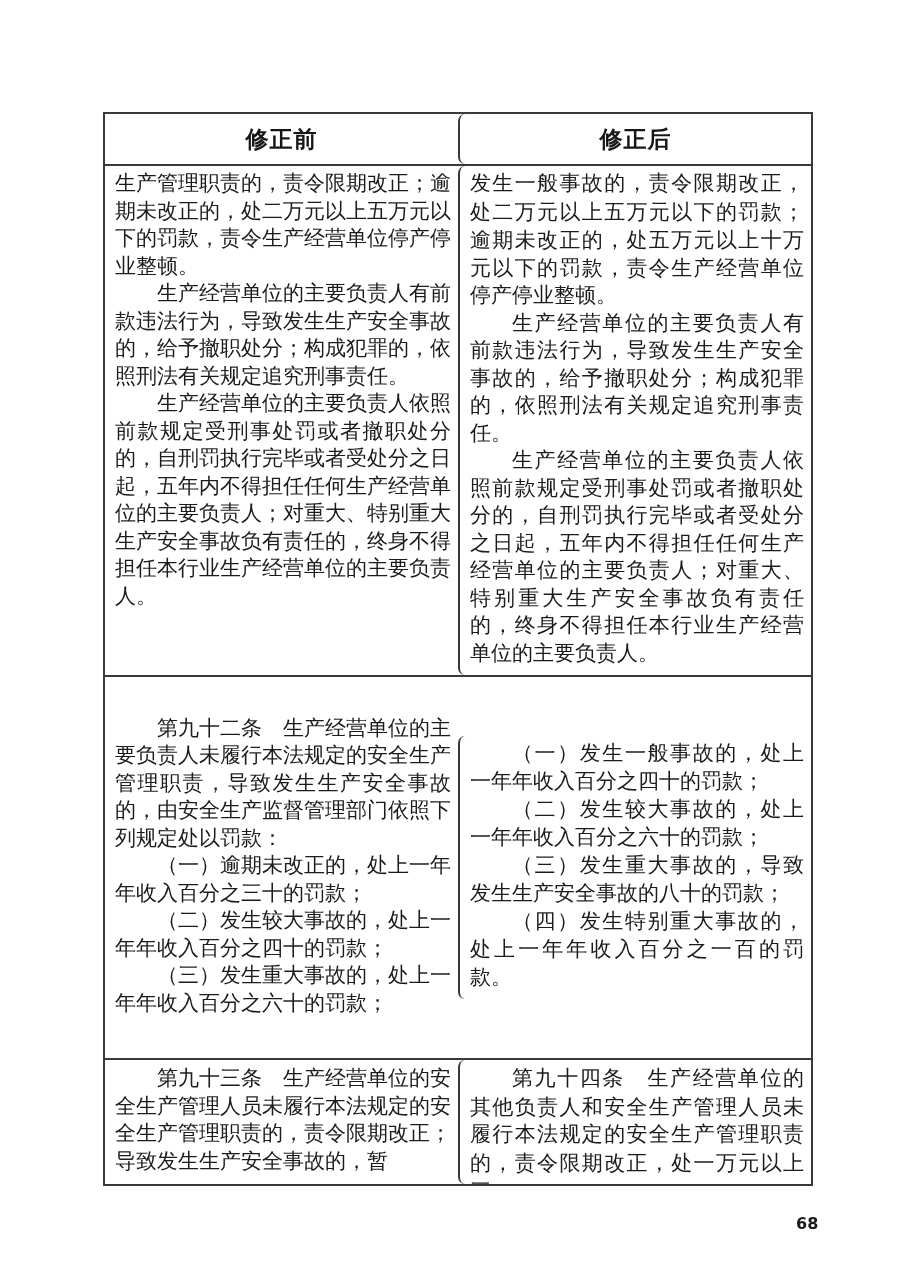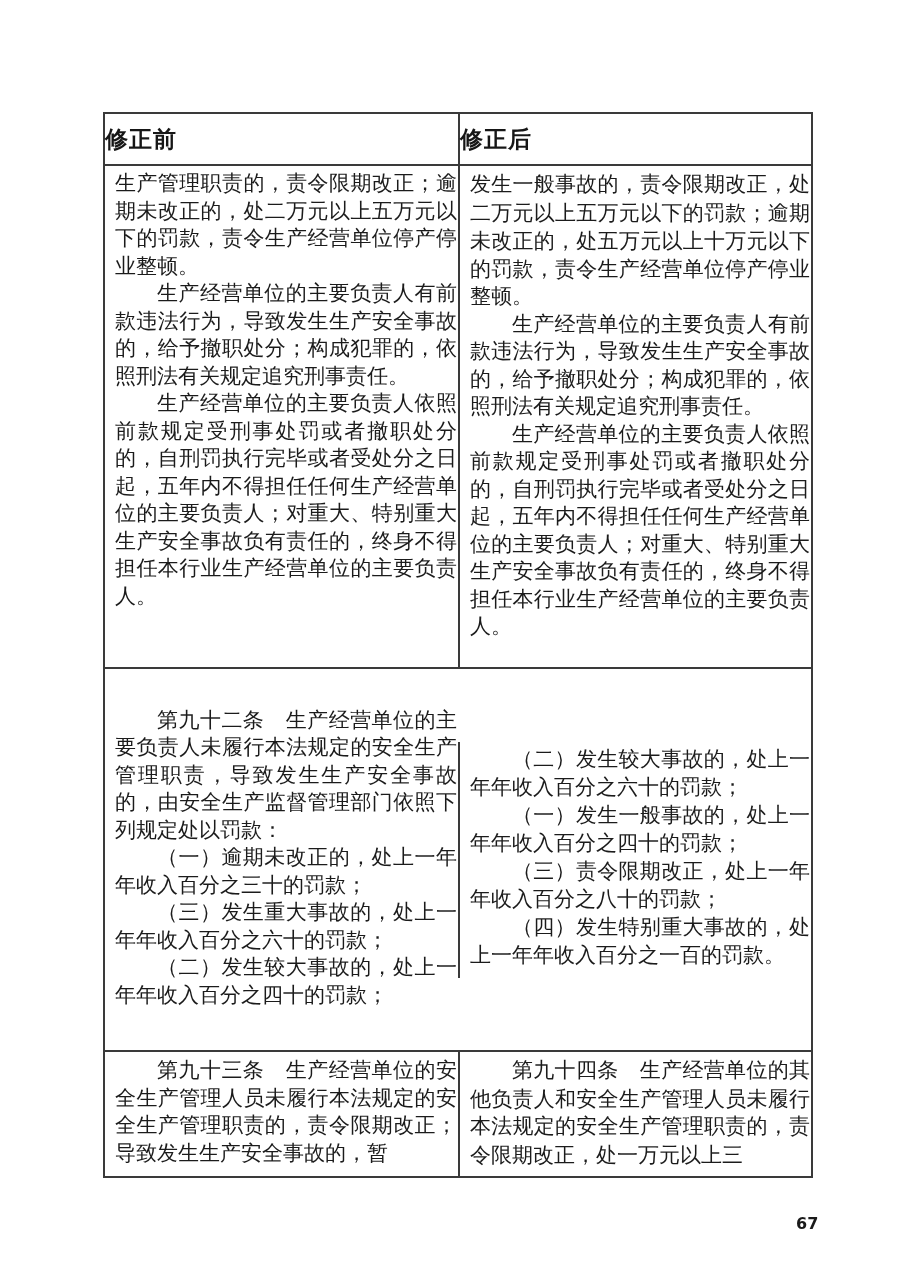--- a/index.html
+++ b/index.html
@@ -14,35 +14,35 @@
   .doc-table {
     position: absolute;
     left: 103px; top: 112px;
     width: 710px;
     border: 2px solid #3a3a3a;
     background: #ffffff;
   }
   .t-header { display: flex; }
   .hcell {
     flex: 1 1 50%;
-    text-align: left;
+    text-align: center;
     font-family: "Liberation Sans", sans-serif;
     font-weight: bold;
     font-size: 23px;
     color: #161616;
     padding: 10px 0 9px 0;
     letter-spacing: 1px;
   }
   .t-row { display: flex; border-top: 2px solid #3a3a3a; }
   .cell {
     flex: 1 1 50%;
-    padding: 4px 1px 8px 10px;
+    padding: 4px 7px 8px 10px;
     overflow: hidden;
   }
-  .cell.right, .hcell.right { border-left: 2px solid #3a3a3a; }
+  .cell.right, .hcell.right { border-left: 2px solid #3a3a3a; border-radius: 7px; }
   .row-0 { min-height: 503px; }
   .row-1 { min-height: 383px; align-items: center; }
   .row-2 { height: 126px; }
   .row-2 .cell { height: 100%; overflow: hidden; }
   .para {
     font-size: 21px;
     line-height: 27.5px;
     text-align: justify;
     text-justify: inter-ideograph;
     color: #1b1b1b;
@@ -83,37 +83,37 @@
           <p class="para"><span>发生一般事故的，责令限期改正，</span><span class="b">处二万元以上五万元以下的罚款</span><span>；逾期未改正的，处</span><span class="b">五</span><span>万元以上</span><span class="b">十</span><span>万元以下的罚款，责令生产经营单位停产停业整顿。</span></p>
           <p class="para indent"><span>生产经营单位的主要负责人有前款违法行为，导致发生生产安全事故的，给予撤职处分；构成犯罪的，依照刑法有关规定追究刑事责任。</span></p>
           <p class="para indent"><span>生产经营单位的主要负责人依照前款规定受刑事处罚或者撤职处分的，自刑罚执行完毕或者受处分之日起，五年内不得担任任何生产经营单位的主要负责人；对重大、特别重大生产安全事故负有责任的，终身不得担任本行业生产经营单位的主要负责人。</span></p>
         </div>
     </div>
 
     <div class="t-row row-1">
       <div class="cell">
           <p class="para indent"><span class="b">第九十二条</span><span>　生产经营单位的主要负责人未履行本法规定的安全生产管理职责，导致发生生产安全事故的，由安全生产监督管理部门依照下列规定处以罚款：</span></p>
           <p class="para indent"><span>（一）逾期未改正的，处上一年年收入百分之三十的罚款；</span></p>
+          <p class="para indent"><span>（二）发生较大事故的，处上一年年收入百分之四十的罚款；</span></p>
           <p class="para indent"><span>（三）发生重大事故的，处上一年年收入百分之六十的罚款；</span></p>
-          <p class="para indent"><span>（二）发生较大事故的，处上一年年收入百分之四十的罚款；</span></p>
         </div>
       <div class="cell right">
+          <p class="para indent"><span>（一）发生一般事故的，处上一年年收入百分之</span><span class="b">四十</span><span>的罚款；</span></p>
           <p class="para indent"><span>（二）发生较大事故的，处上一年年收入百分之</span><span class="b">六十</span><span>的罚款；</span></p>
-          <p class="para indent"><span>（一）发生一般事故的，处上一年年收入百分之</span><span class="b">四十</span><span>的罚款；</span></p>
-          <p class="para indent"><span>（三）责令限期改正，处上一年年收入百分之</span><span class="b">八十</span><span>的罚款；</span></p>
+          <p class="para indent"><span>（三）发生重大事故的，导致发生生产安全事故的</span><span class="b">八十</span><span>的罚款；</span></p>
           <p class="para indent"><span>（四）发生特别重大事故的，处上一年年收入百分之</span><span class="b">一百</span><span>的罚款。</span></p>
         </div>
     </div>
 
     <div class="t-row row-2">
       <div class="cell">
           <p class="para indent"><span class="b">第九十三条</span><span>　生产经营单位的安全生产管理人员未履行本法规定的安全生产管理职责的，责令限期改正；导致发生生产安全事故的，暂</span></p>
         </div>
       <div class="cell right">
           <p class="para indent"><span class="b">第九十四条</span><span>　生产经营单位的</span><span class="b">其他负责人和</span><span>安全生产管理人员未履行本法规定的安全生产管理职责的，责令限期改正，</span><span class="b">处一万元以上三</span></p>
         </div>
     </div>
 
   </div>
 
-  <div class="page-num">67</div>
+  <div class="page-num">68</div>
 
 </div>
 
 </body></html>

